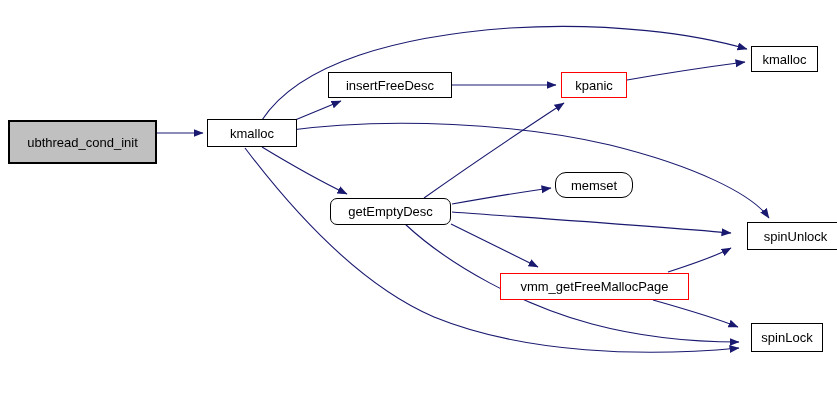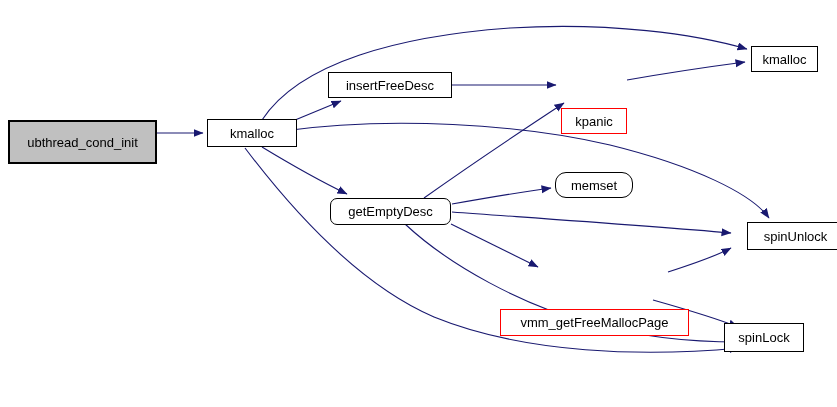--- a/index.html
+++ b/index.html
@@ -15,32 +15,32 @@
     position:absolute;
     box-sizing:border-box;
     background:#ffffff;
     border:1px solid #000000;
     color:#000000;
     font-size:13px;
     display:flex;align-items:center;justify-content:center;
     white-space:nowrap;
     cursor:pointer;
   }
-  .node.red{border-color:#ff0000;margin-top:36px;}
+  .node.red{border-color:#ff0000;}
   .node.hl{background:#c0c0c0;border-width:2px;cursor:default;}
   #n-ubthread{left:8px;top:120px;width:149px;height:44px;}
   #n-kmalloc{left:207px;top:119px;width:90px;height:28px;}
   #n-insertFreeDesc{left:328px;top:72px;width:124px;height:26px;}
   #n-kpanic{left:561px;top:72px;width:66px;height:26px;}
   #n-kprintf{left:751px;top:46px;width:67px;height:26px;}
   #n-memset{left:555px;top:172px;width:78px;height:26px;border-radius:11px;}
   #n-getEmptyDesc{left:330px;top:198px;width:121px;height:27px;border-radius:7px;}
   #n-spinUnlock{left:747px;top:222px;width:97px;height:28px;}
   #n-vmm{left:500px;top:273px;width:189px;height:27px;text-align:right;}
-  #n-spinLock{left:724px;top:323px;width:80px;height:29px;}
+  #n-spinLock{left:751px;top:323px;width:72px;height:29px;}
 </style>
 </head>
 <body>
 
 <div id="canvas">
 
   <svg id="edges" viewBox="0 0 837 407" xmlns="http://www.w3.org/2000/svg">
     <defs>
       <marker id="arrow" markerWidth="11" markerHeight="9" refX="9.5" refY="4" orient="auto" markerUnits="userSpaceOnUse">
         <path d="M0,0 L10,4 L0,8 Z" fill="#191970"></path>

